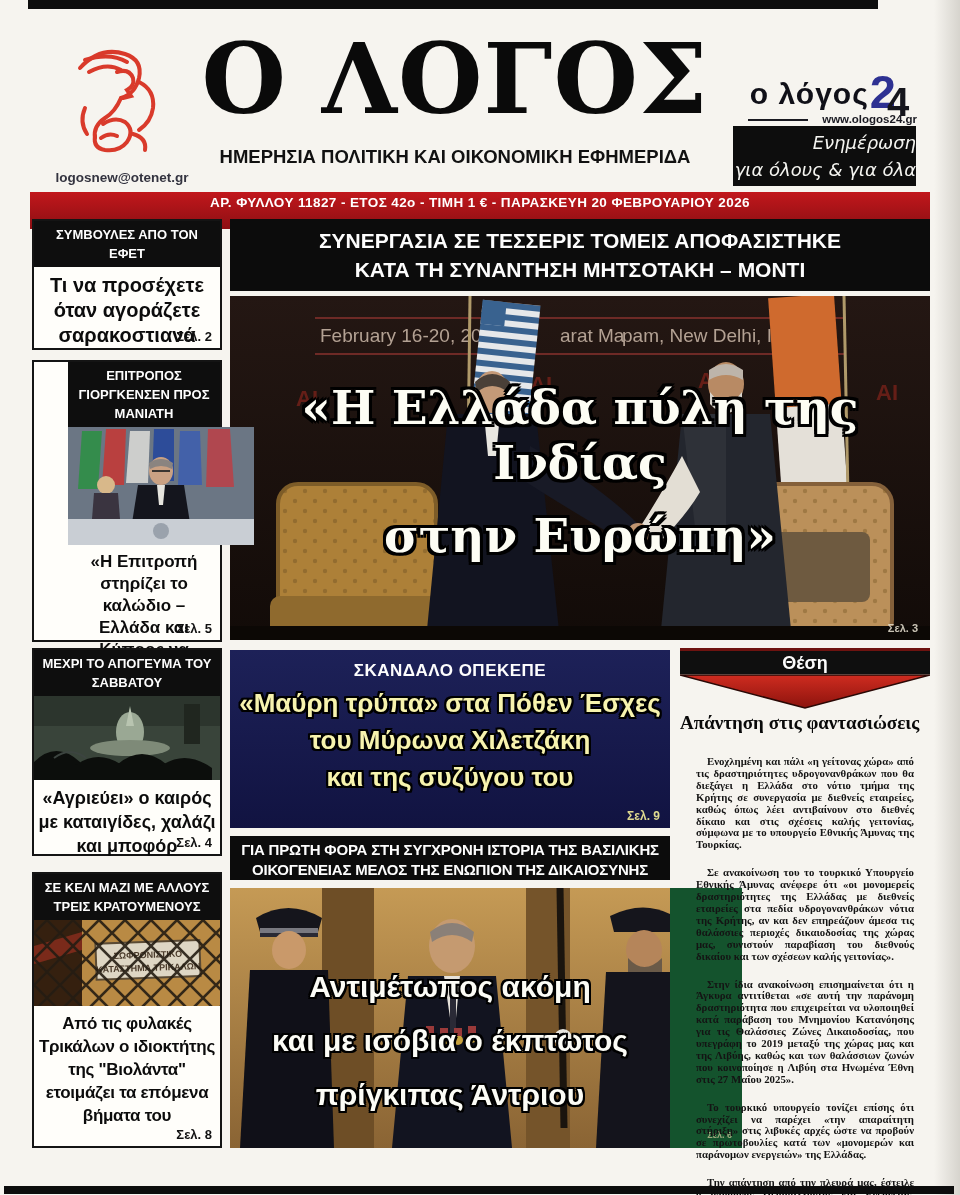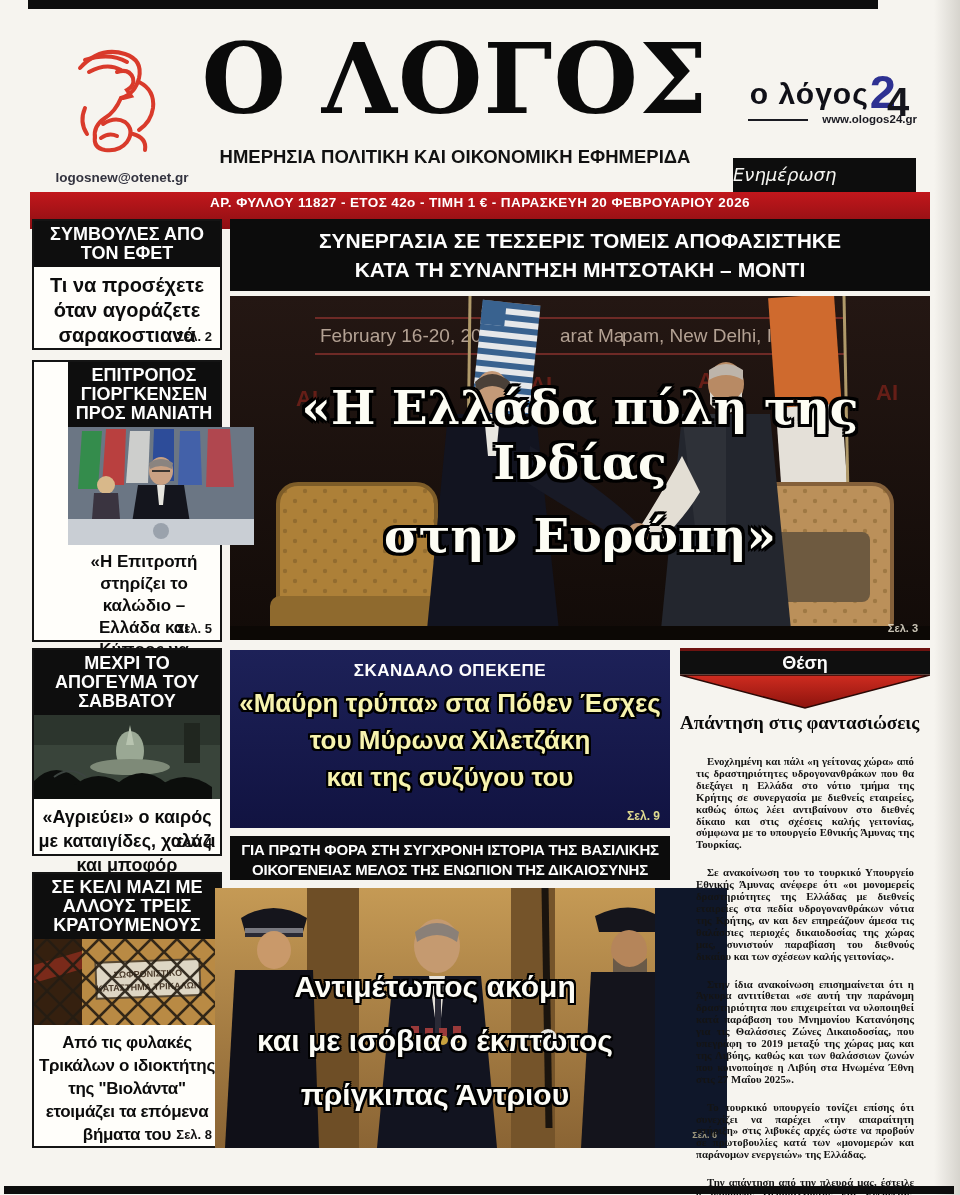--- a/index.html
+++ b/index.html
@@ -18,50 +18,50 @@
          font-weight:bold;font-size:97px;line-height:102px;color:#0a0a0a;letter-spacing:1px;}
   .subtitle{left:195px;top:146px;width:520px;text-align:center;font-weight:bold;font-size:18.5px;color:#111;}
   .logo24{left:742px;top:60px;width:175px;text-align:center;white-space:nowrap;}
   .logo24-name{font-weight:bold;font-size:30px;color:#101018;letter-spacing:1px;}
   .logo24-two{font-weight:bold;font-size:47px;color:#2e3192;position:relative;top:4px;margin-left:1px;}
   .logo24-four{font-weight:bold;font-size:40px;color:#15151c;position:relative;top:12px;margin-left:-9px;}
   .logo24-url{left:742px;top:113px;width:175px;text-align:right;font-weight:bold;font-size:11.5px;color:#1a1a22;}
   .logo24-rule{left:748px;top:119px;width:60px;height:2px;background:#1a1a22;}
   .infobox{left:733px;top:126px;width:183px;height:60px;background:#0d0d0d;color:#f4f4f0;
            font-family:"DejaVu Sans","Liberation Sans",sans-serif;font-style:italic;
-           font-size:18px;line-height:27px;text-align:left;padding-top:3px;box-sizing:border-box;margin-top:32px;}
+           font-size:18px;line-height:27px;text-align:right;padding-top:3px;box-sizing:border-box;}
   
   .issue-bar{left:30px;top:192px;width:900px;height:37px;background:linear-gradient(180deg,#c2171c,#8d0f13);
              color:#fff;font-weight:bold;font-size:13.5px;text-align:center;line-height:21px;letter-spacing:.4px;}
   
   .top-banner{left:230px;top:219px;width:700px;height:72px;background:#0c0c0c;color:#fdfdfd;
               text-align:center;font-weight:bold;font-size:21px;line-height:29px;padding-top:7px;box-sizing:border-box;}
   
   .main-photo{left:230px;top:296px;width:700px;height:344px;background:#17100c;}
   .main-headline{left:0;width:700px;text-align:center;color:#fdfdf4;font-family:"DejaVu Serif","Liberation Serif",serif;
                  font-weight:bold;font-size:47px;}
   .main-pageref{right:12px;bottom:6px;color:#e8e2d2;font-size:11px;font-weight:bold;opacity:.85;}
   
   .side-box{left:32px;width:190px;border:2px solid #141414;background:#fffefa;box-sizing:border-box;}
-  .side-kicker{background:#0e0e0e;color:#fdfdfd;font-weight:bold;font-size:18px;line-height:19px;
+  .side-kicker{background:#0e0e0e;color:#fdfdfd;font-weight:bold;font-size:13px;line-height:19px;
                text-align:center;padding:4px 3px;}
   .side-title{font-weight:bold;color:#0c0c0c;text-align:center;padding:6px 3px 2px 3px;}
   .side-pageref{position:absolute;right:8px;bottom:4px;font-weight:bold;font-size:13px;color:#111;}
   .side-photo{display:block;margin:0 auto;}
   
   .opekepe{left:230px;top:650px;width:440px;height:178px;background:linear-gradient(180deg,#1d2158,#111341);
            text-align:center;}
   .opekepe-kicker{padding-top:11px;color:#fdfdfd;font-weight:bold;font-size:17px;letter-spacing:.5px;}
   .opekepe-line{color:#f7f3ae;font-weight:bold;font-size:26px;line-height:37px;}
   .opekepe-pageref{position:absolute;right:10px;bottom:5px;color:#ded98f;font-weight:bold;font-size:12px;}
   
   .royal-banner{left:230px;top:836px;width:440px;height:44px;background:#0c0c0c;color:#fdfdfd;text-align:center;
                 font-weight:bold;font-size:15px;line-height:20px;padding-top:4px;box-sizing:border-box;letter-spacing:-.2px;}
   
-  .andrew-photo{left:215px;top:888px;width:512px;height:260px;background:#0f172a;}
+  .andrew-photo{left:230px;top:888px;width:512px;height:260px;background:#14532d;}
   .andrew-line{left:0;width:440px;text-align:center;color:#fcfcf6;font-weight:bold;font-size:30px;}
   .andrew-pageref{right:10px;bottom:8px;color:#cfc49a;font-size:9px;opacity:.75;font-weight:bold;}
   
   .thesi-header{left:680px;top:648px;width:250px;height:26px;background:#0f0f0f;border-top:3px solid #6e1310;
                 color:#fdfdfd;font-size:18px;font-weight:bold;text-align:center;line-height:25px;box-sizing:border-box;}
   .thesi-triangle{left:680px;top:674px;}
   .thesi-headline{left:680px;top:712px;width:250px;font-family:"Liberation Serif","DejaVu Serif",serif;
                   font-weight:bold;font-size:19px;color:#0a0a0a;}
   .thesi-body{left:680px;top:740px;width:250px;font-family:"Liberation Serif","DejaVu Serif",serif;
               font-weight:bold;font-size:10.8px;line-height:11.9px;color:#141414;text-align:justify;}

